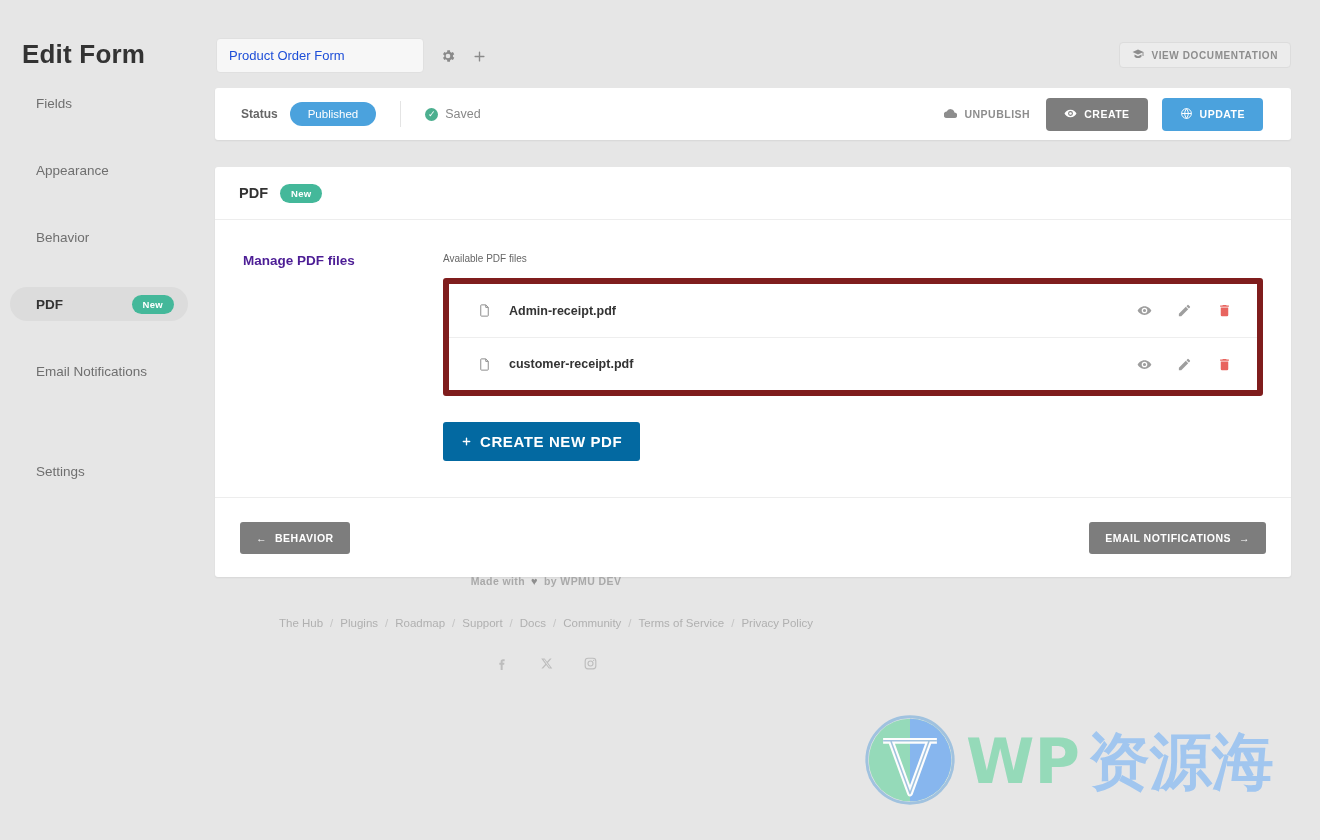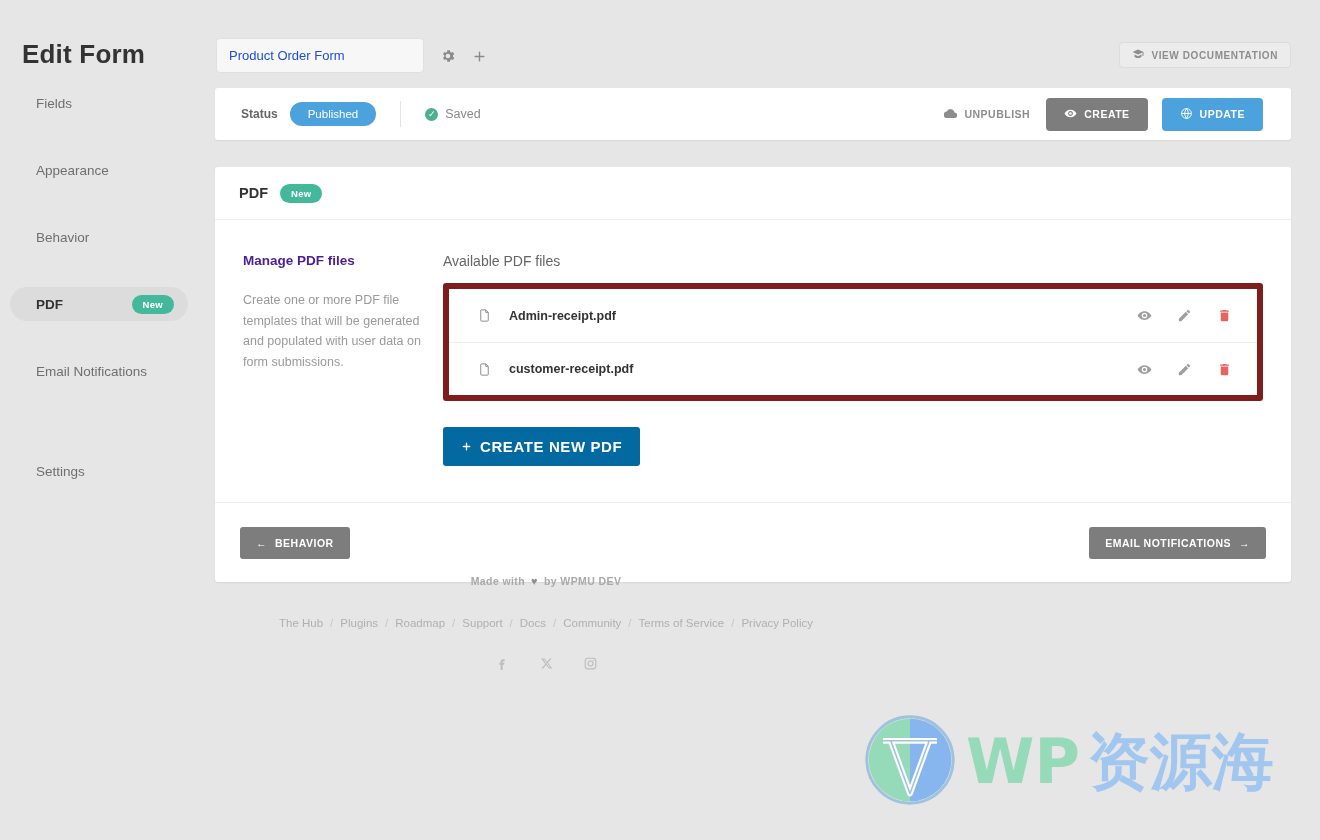--- a/index.html
+++ b/index.html
@@ -112,21 +112,21 @@
   .panel-badge {
     background: #44b89a; color: #fff;
     font-size: 9.5px; font-weight: bold; letter-spacing: .3px;
     padding: 4px 11px; border-radius: 10px;
   }
   .panel-body { display: flex; padding: 33px 28px 36px 28px; }
   .col-left { width: 200px; padding-right: 20px; }
   .col-left h3 { font-size: 13.5px; color: #4c1d95; font-weight: bold; margin-bottom: 22px; }
   .col-left p { font-size: 12.5px; color: #9a9a9a; line-height: 1.65; }
   .col-right { flex: 1; }
-  .col-right h4 { font-size: 14px; color: #666; margin-bottom: 14px; font-weight: normal; }
+  .col-right h4 { font-size: 10px; color: #666; margin-bottom: 14px; font-weight: normal; }
 
   .file-list { border: 6px solid #7f1d1d; border-radius: 3px; }
   .file-row {
     height: 53px; display: flex; align-items: center; padding: 0 24px 0 28px;
   }
   .file-row + .file-row { border-top: 1px solid #eeeeee; }
   .file-icon { width: 16px; color: #8e8e8e; display: flex; align-items: center; }
   .file-name { margin-left: 16px; font-size: 12.5px; color: #333; font-weight: 600; }
   .row-actions { margin-left: auto; display: flex; align-items: center; gap: 22px; }
   .act-icon {
@@ -287,21 +287,20 @@
 
 <section class="panel">
   <div class="panel-head">
     <h2>PDF</h2>
     <span class="panel-badge">New</span>
   </div>
 
   <div class="panel-body">
     <div class="col-left">
       <h3>Manage PDF files</h3>
-      <p>Create one or more PDF file templates that will be generated and populated with user data on form submissions.</p>
     </div>
 
     <div class="col-right">
       <h4>Available PDF files</h4>
 
       <div class="file-list">
         <div class="file-row">
           <span class="file-icon">
             <svg viewBox="0 0 24 24" width="15" height="15" fill="none" stroke="currentColor" stroke-width="1.6">
               <path d="M14 3H7a1 1 0 0 0-1 1v16a1 1 0 0 0 1 1h10a1 1 0 0 0 1-1V7l-4-4z"></path>

